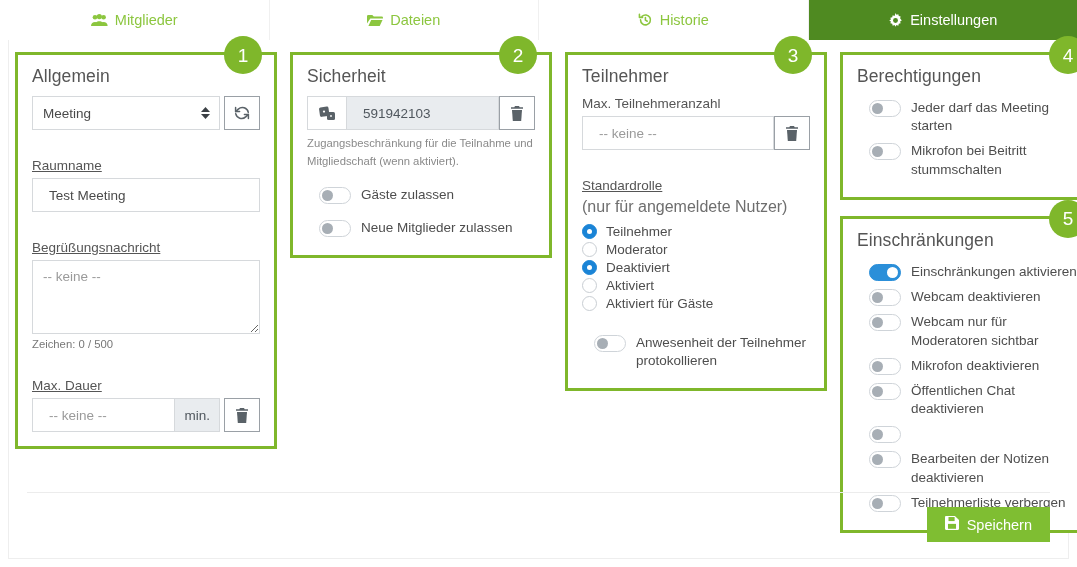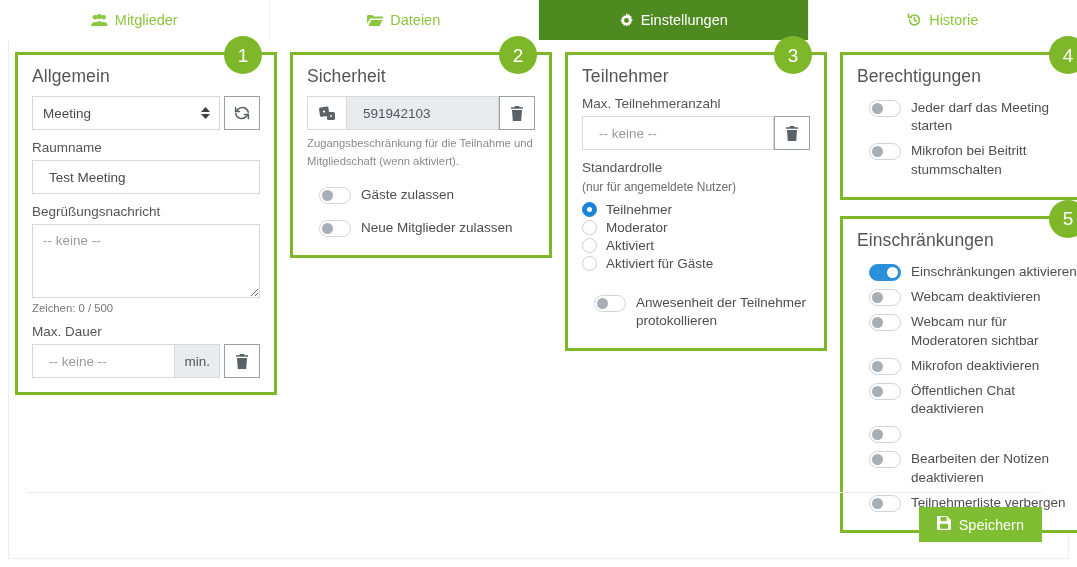--- a/index.html
+++ b/index.html
@@ -90,23 +90,23 @@
     font-weight: 400;
     color: #555;
     letter-spacing: .1px;
   }
   .field-label {
     font-size: 13.5px;
     color: #555;
     margin: 0 0 5px 0;
     display: block;
   }
-  .field-label.spaced { margin-top: 10px; }
+  .field-label.spaced { margin-top: 28px; text-decoration: underline; }
   .sub-note {
-    font-size: 12px;
+    font-size: 16px;
     color: #6e6e6e;
     margin: 0 0 6px 0;
   }
   .help-text {
     font-size: 11.3px;
     color: #8a8a8a;
     line-height: 1.55;
     margin: 5px 0 0 0;
   }
   .counter {
@@ -248,21 +248,21 @@
     left: 4px; top: 4px;
     width: 5px; height: 5px;
     border-radius: 50%;
     background: #fff;
   }
   .rd-label { font-size: 13.5px; color: #4e4e4e; }
 
   
   .footer {
     position: absolute;
-    left: 0; right: 8px; bottom: 0;
+    left: 0; right: 0; bottom: 0;
     padding: 0 18px 16px 18px;
   }
   .footer .divider {
     border-top: 1px solid #ececec;
     margin: 0 0 14px 0;
   }
   .footer .actions { display: flex; justify-content: flex-end; }
   .btn-save {
     background: #7fbe32;
     color: #fff;
@@ -300,39 +300,39 @@
     <div class="tab">
       <span class="ti">
         <svg width="16" height="13" viewBox="0 0 16 13" fill="currentColor">
           <path d="M0 2.2A1.2 1.2 0 0 1 1.2 1h4.1l1.5 1.6h8A1.2 1.2 0 0 1 16 3.8v.7H3.3L0 9.4z"></path>
           <path d="M1.4 12 4.2 6h11.3l-2.8 6z"></path>
         </svg>
       </span>
       <span>Dateien</span>
     </div>
 
-    <div class="tab active">
-      <span class="ti">
-        <svg width="15" height="15" viewBox="0 0 16 16" fill="currentColor">
-          <path d="M8 0l1 1.8 2-.6.5 2 2 .5-.6 2L14.7 8l-1.8 1 .6 2-2 .5-.5 2-2-.6L8 14.7l-1-1.8-2 .6-.5-2-2-.5.6-2L1.3 8l1.8-1-.6-2 2-.5.5-2 2 .6z"></path>
-          <circle cx="8" cy="8" r="2.6" fill="#4f8a21"></circle>
-        </svg>
-      </span>
-      <span>Einstellungen</span>
-    </div>
-
     <div class="tab">
       <span class="ti">
         <svg width="15" height="14" viewBox="0 0 15 15" fill="none" stroke="currentColor" stroke-width="1.7">
           <path d="M2.2 7.4a5.3 5.3 0 1 0 1.6-3.8" stroke-linecap="round"></path>
           <path d="M1 1.4v3.3h3.3" stroke-linecap="round" stroke-linejoin="round"></path>
           <path d="M7.4 4.9v2.7l2 1.2" stroke-linecap="round"></path>
         </svg>
       </span>
       <span>Historie</span>
+    </div>
+
+    <div class="tab active">
+      <span class="ti">
+        <svg width="15" height="15" viewBox="0 0 16 16" fill="currentColor">
+          <path d="M8 0l1 1.8 2-.6.5 2 2 .5-.6 2L14.7 8l-1.8 1 .6 2-2 .5-.5 2-2-.6L8 14.7l-1-1.8-2 .6-.5-2-2-.5.6-2L1.3 8l1.8-1-.6-2 2-.5.5-2 2 .6z"></path>
+          <circle cx="8" cy="8" r="2.6" fill="#4f8a21"></circle>
+        </svg>
+      </span>
+      <span>Einstellungen</span>
     </div>
   </div>
 
   <div class="card">
     <div class="columns">
 
       <div class="col">
         <div class="panel">
           <div class="panel-badge">1</div>
           <h2>Allgemein</h2>
@@ -446,20 +446,24 @@
 
           <div class="rd-row">
             <span class="rd on"></span>
             <span class="rd-label">Teilnehmer</span>
           </div>
           <div class="rd-row">
             <span class="rd"></span>
             <span class="rd-label">Moderator</span>
           </div>
 
+          <div class="rd-row">
+            <span class="rd on"></span>
+            <span class="rd-label">Deaktiviert</span>
+          </div>
           <div class="rd-row">
             <span class="rd"></span>
             <span class="rd-label">Aktiviert</span>
           </div>
           <div class="rd-row">
             <span class="rd"></span>
             <span class="rd-label">Aktiviert für Gäste</span>
           </div>
 
           <div class="tg-row indent" style="margin-top:19px;">

